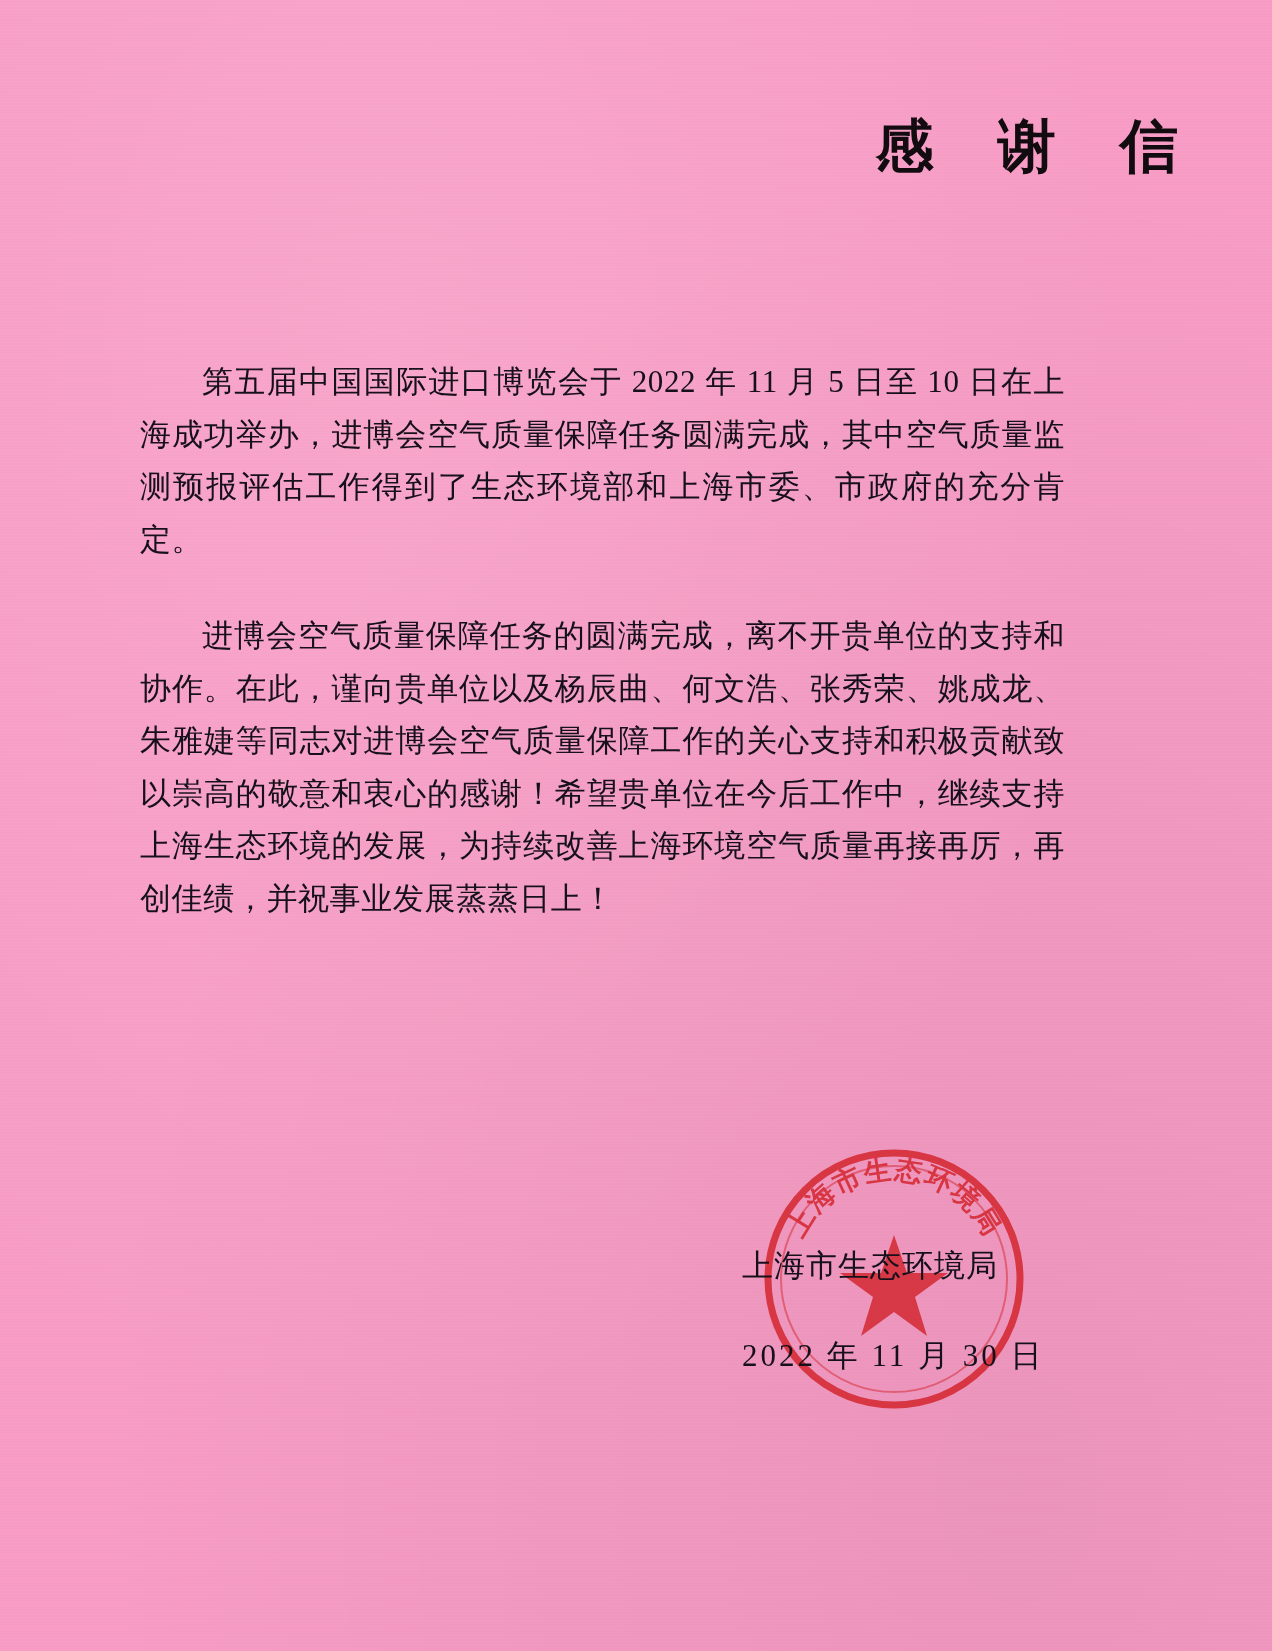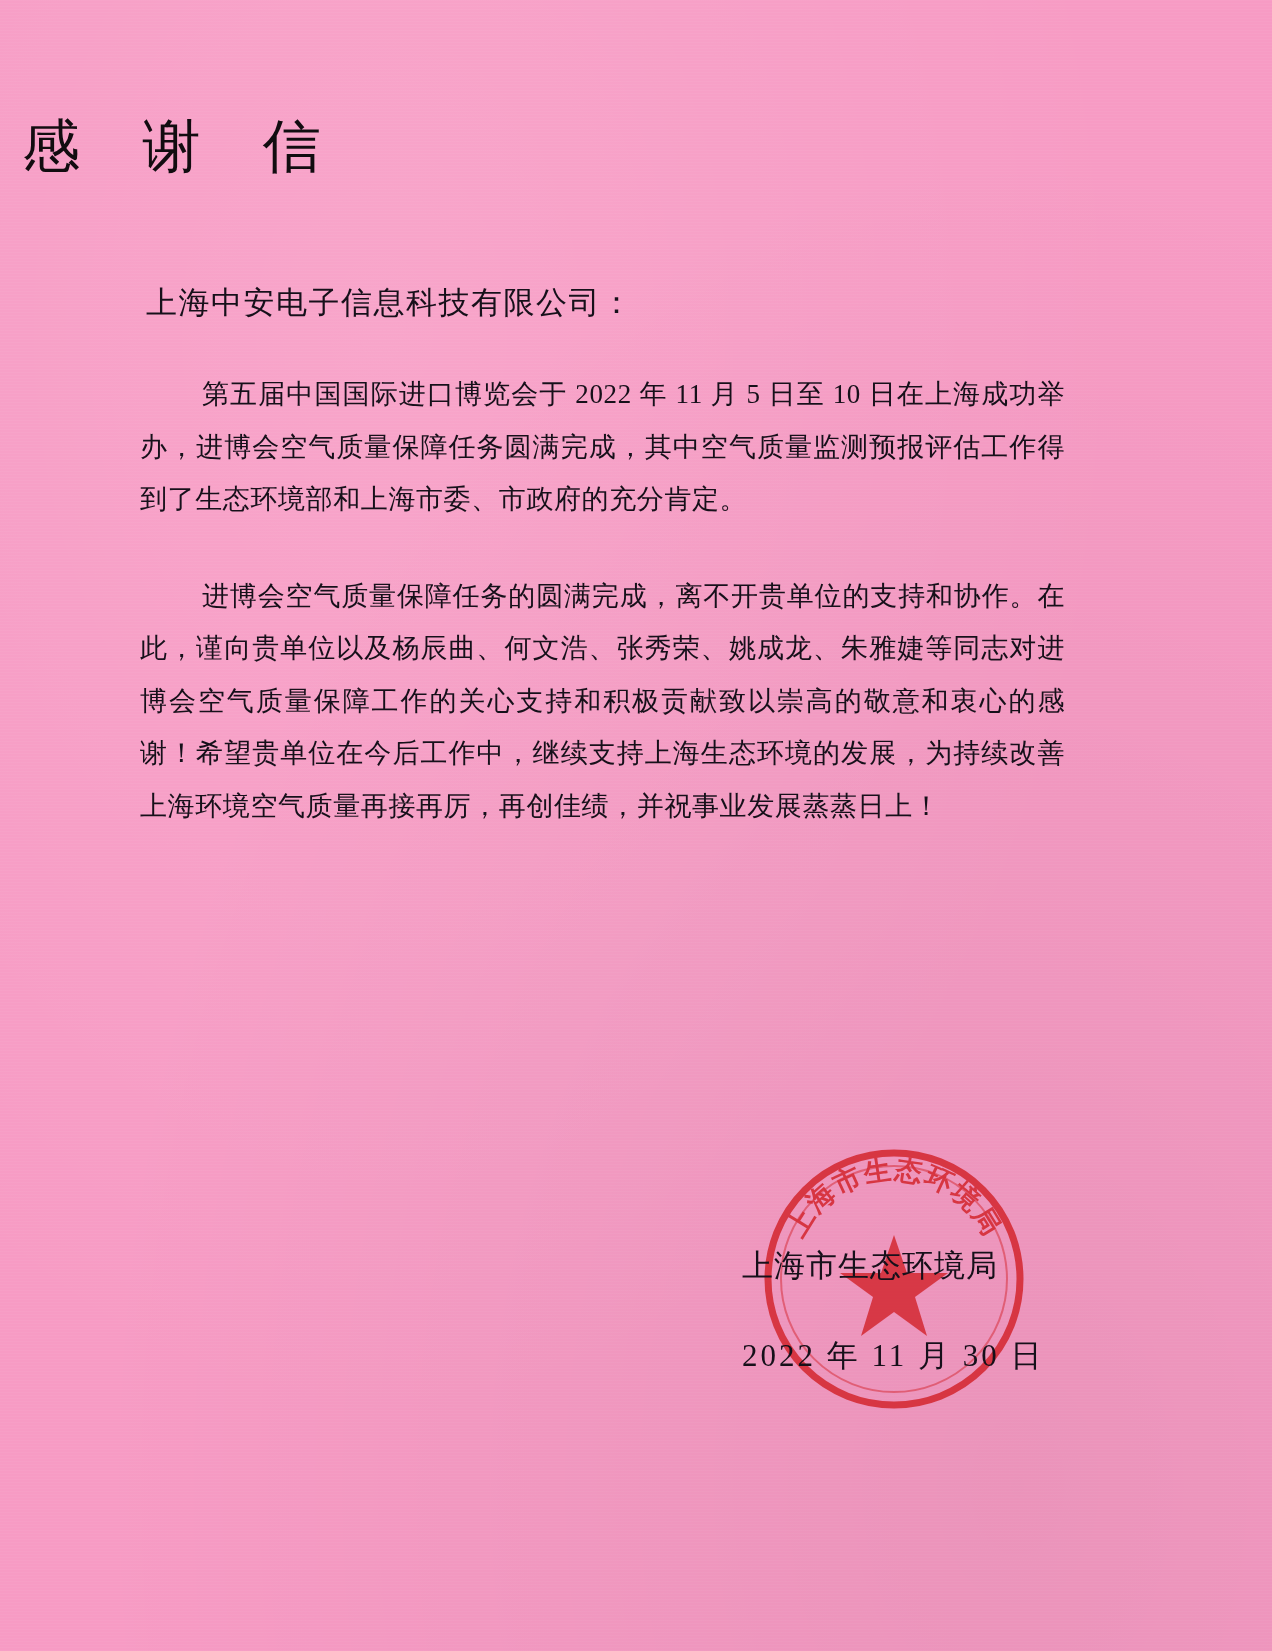--- a/index.html
+++ b/index.html
@@ -26,42 +26,42 @@
   }
   .letter {
     position: absolute;
     inset: 0;
   }
   .title {
     position: absolute;
     top: 108px;
     left: 0;
     width: 1200px;
-    text-align: left;
+    text-align: right;
     font-family: "DejaVu Serif", "Liberation Serif", serif;
-    font-weight: normal;
+    font-weight: bold;
     font-size: 58px;
     letter-spacing: 22px;
     color: #120c10;
     text-indent: 22px;
   }
   .salutation {
     position: absolute;
     top: 282px;
     left: 146px;
     font-size: 31px;
     color: #16101a;
     letter-spacing: 1.5px;
   }
   .body-text {
     position: absolute;
-    top: 368px;
+    top: 356px;
     left: 140px;
     width: 925px;
-    font-size: 27px;
+    font-size: 31px;
     line-height: 52.5px;
     color: #16101a;
     letter-spacing: 0.6px;
     text-align: justify;
     text-justify: inter-character;
   }
   .body-text p {
     margin: 0 0 16px 0;
     text-indent: 62px;
   }
@@ -112,21 +112,20 @@
 </style>
 </head>
 <body>
 
 <div class="paper-texture"></div>
 
 <div class="letter">
 
   <div class="title">感 谢 信</div>
 
-  <div class="salutation">上海中安电子信息科技有限公司：</div>
 
   <div class="body-text">
     <p>第五届中国国际进口博览会于 2022 年 11 月 5 日至 10 日在上海成功举办，进博会空气质量保障任务圆满完成，其中空气质量监测预报评估工作得到了生态环境部和上海市委、市政府的充分肯定。</p>
     <p>进博会空气质量保障任务的圆满完成，离不开贵单位的支持和协作。在此，谨向贵单位以及杨辰曲、何文浩、张秀荣、姚成龙、朱雅婕等同志对进博会空气质量保障工作的关心支持和积极贡献致以崇高的敬意和衷心的感谢！希望贵单位在今后工作中，继续支持上海生态环境的发展，为持续改善上海环境空气质量再接再厉，再创佳绩，并祝事业发展蒸蒸日上！</p>
   </div>
 
   <div class="seal">
     <svg width="268" height="268" viewBox="0 0 268 268" xmlns="http://www.w3.org/2000/svg">
       <defs>
         <path id="sealArc" d="M 34,134 A 100,100 0 0 1 234,134"></path>

